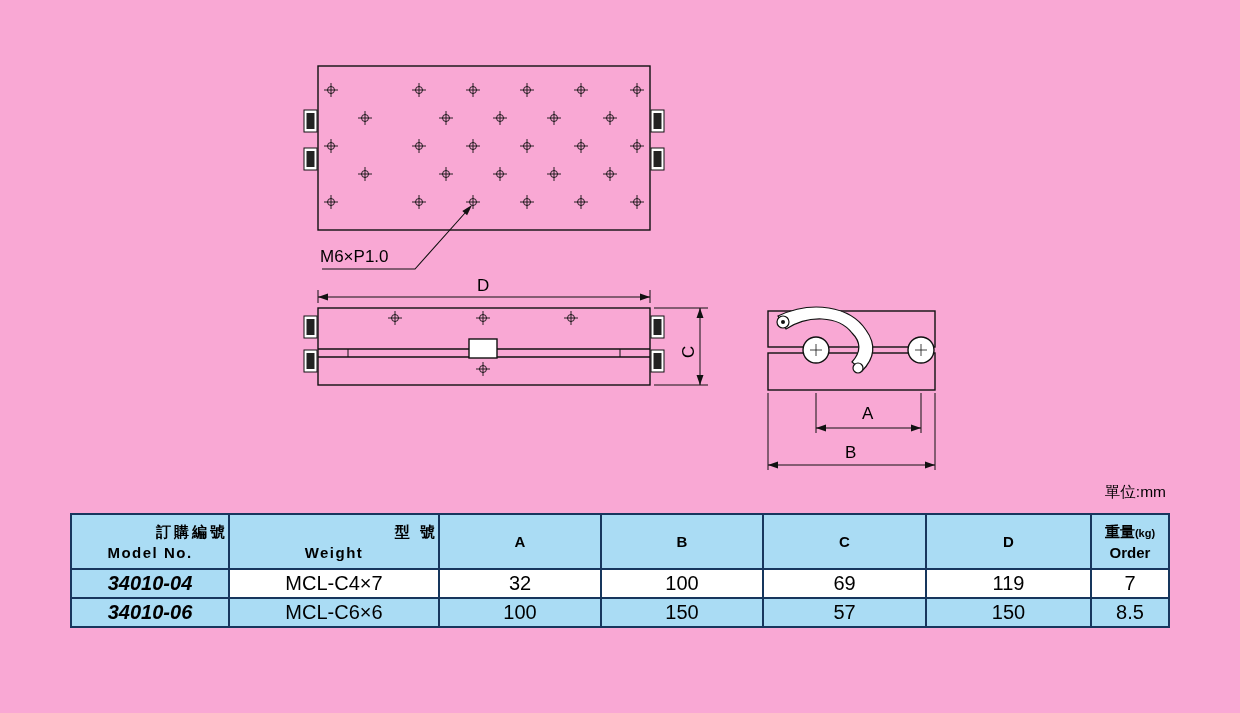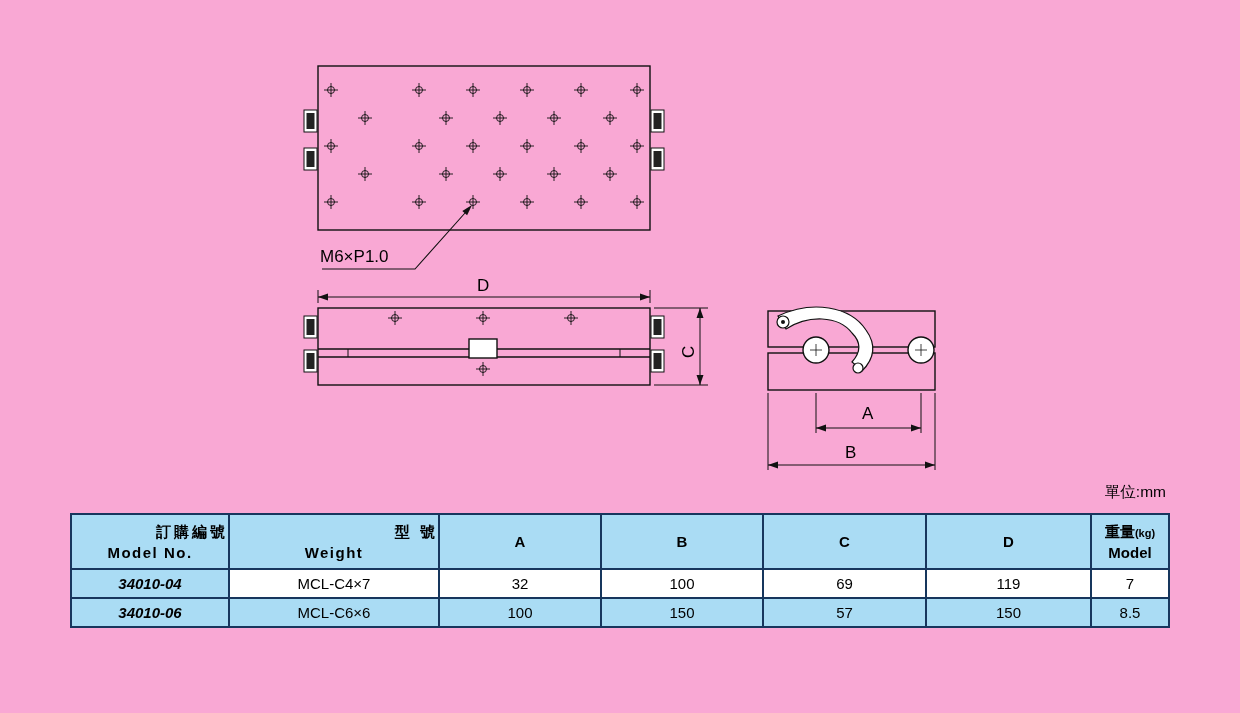--- a/index.html
+++ b/index.html
@@ -11,21 +11,21 @@
   table.spec{border-collapse:collapse;table-layout:fixed;width:1098px;}
   .spec th,.spec td{border:2px solid var(--table-border,#17365d);text-align:center;
       vertical-align:middle;padding:0;color:#000;overflow:hidden;}
   .spec thead tr{height:55px;}
   .spec tbody tr{height:29px;}
   .spec thead th{background:var(--table-fill,#aadcf4);font-weight:bold;font-size:15px;line-height:1.4;}
   .hdr-zh{letter-spacing:3px;text-align:right;}
   .hdr-en{letter-spacing:1.5px;}
   th.hdr-letter{font-size:17px;}
   .small-unit{font-size:11px;font-weight:bold;letter-spacing:0;}
-  .spec td{font-size:15px;background:#fff;}
+  .spec td{font-size:20px;background:#fff;}
   .spec td.c-order{background:var(--table-fill,#aadcf4);font-weight:bold;font-style:italic;}
   .spec tr.row-blue td{background:var(--table-fill,#aadcf4);margin-left:48px;}
 </style>
 </head>
 <body>
 
 <div class="page">
 
   <svg class="drawing" width="1240" height="510" viewBox="0 0 1240 510">
     <defs>
@@ -188,21 +188,21 @@
             <div class="hdr-en">Weight</div>
           </th>
           <th class="hdr-letter">A</th>
           <th class="hdr-letter">B</th>
           <th class="hdr-letter">C</th>
           <th class="hdr-letter">D</th>
           <th>
             <div>
               <span>重量</span><span class="small-unit">(kg)</span>
             </div>
-            <div>Model</div>
+            <div>Order</div>
           </th>
         </tr>
       </thead>
       <tbody>
         <tr>
           <td class="c-order">34010-04</td>
           <td>MCL-C4×7</td>
           <td>32</td>
           <td>100</td>
           <td>69</td>

